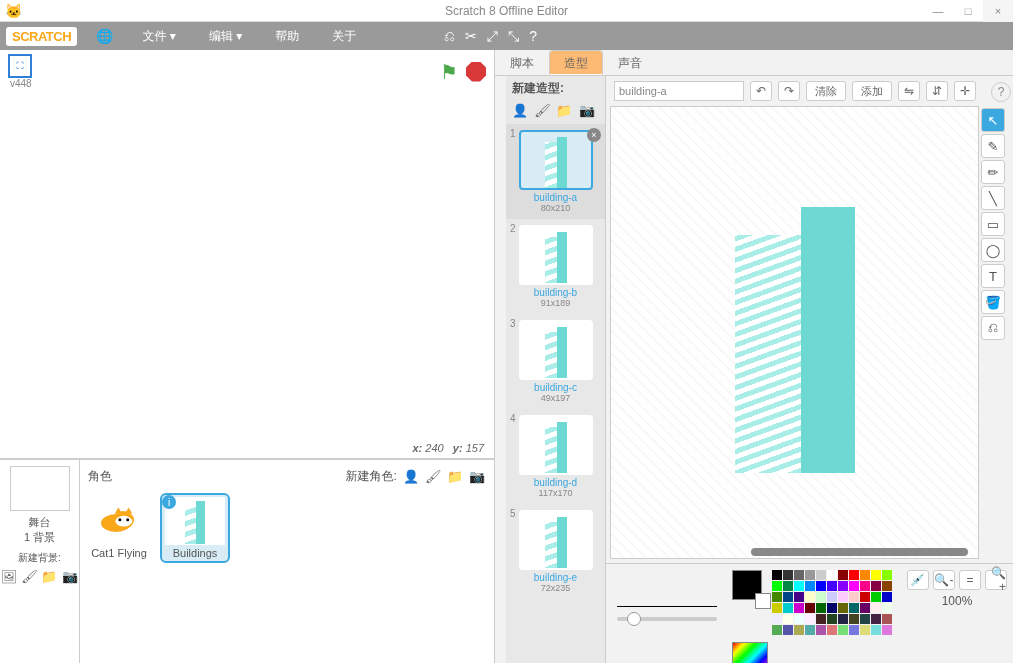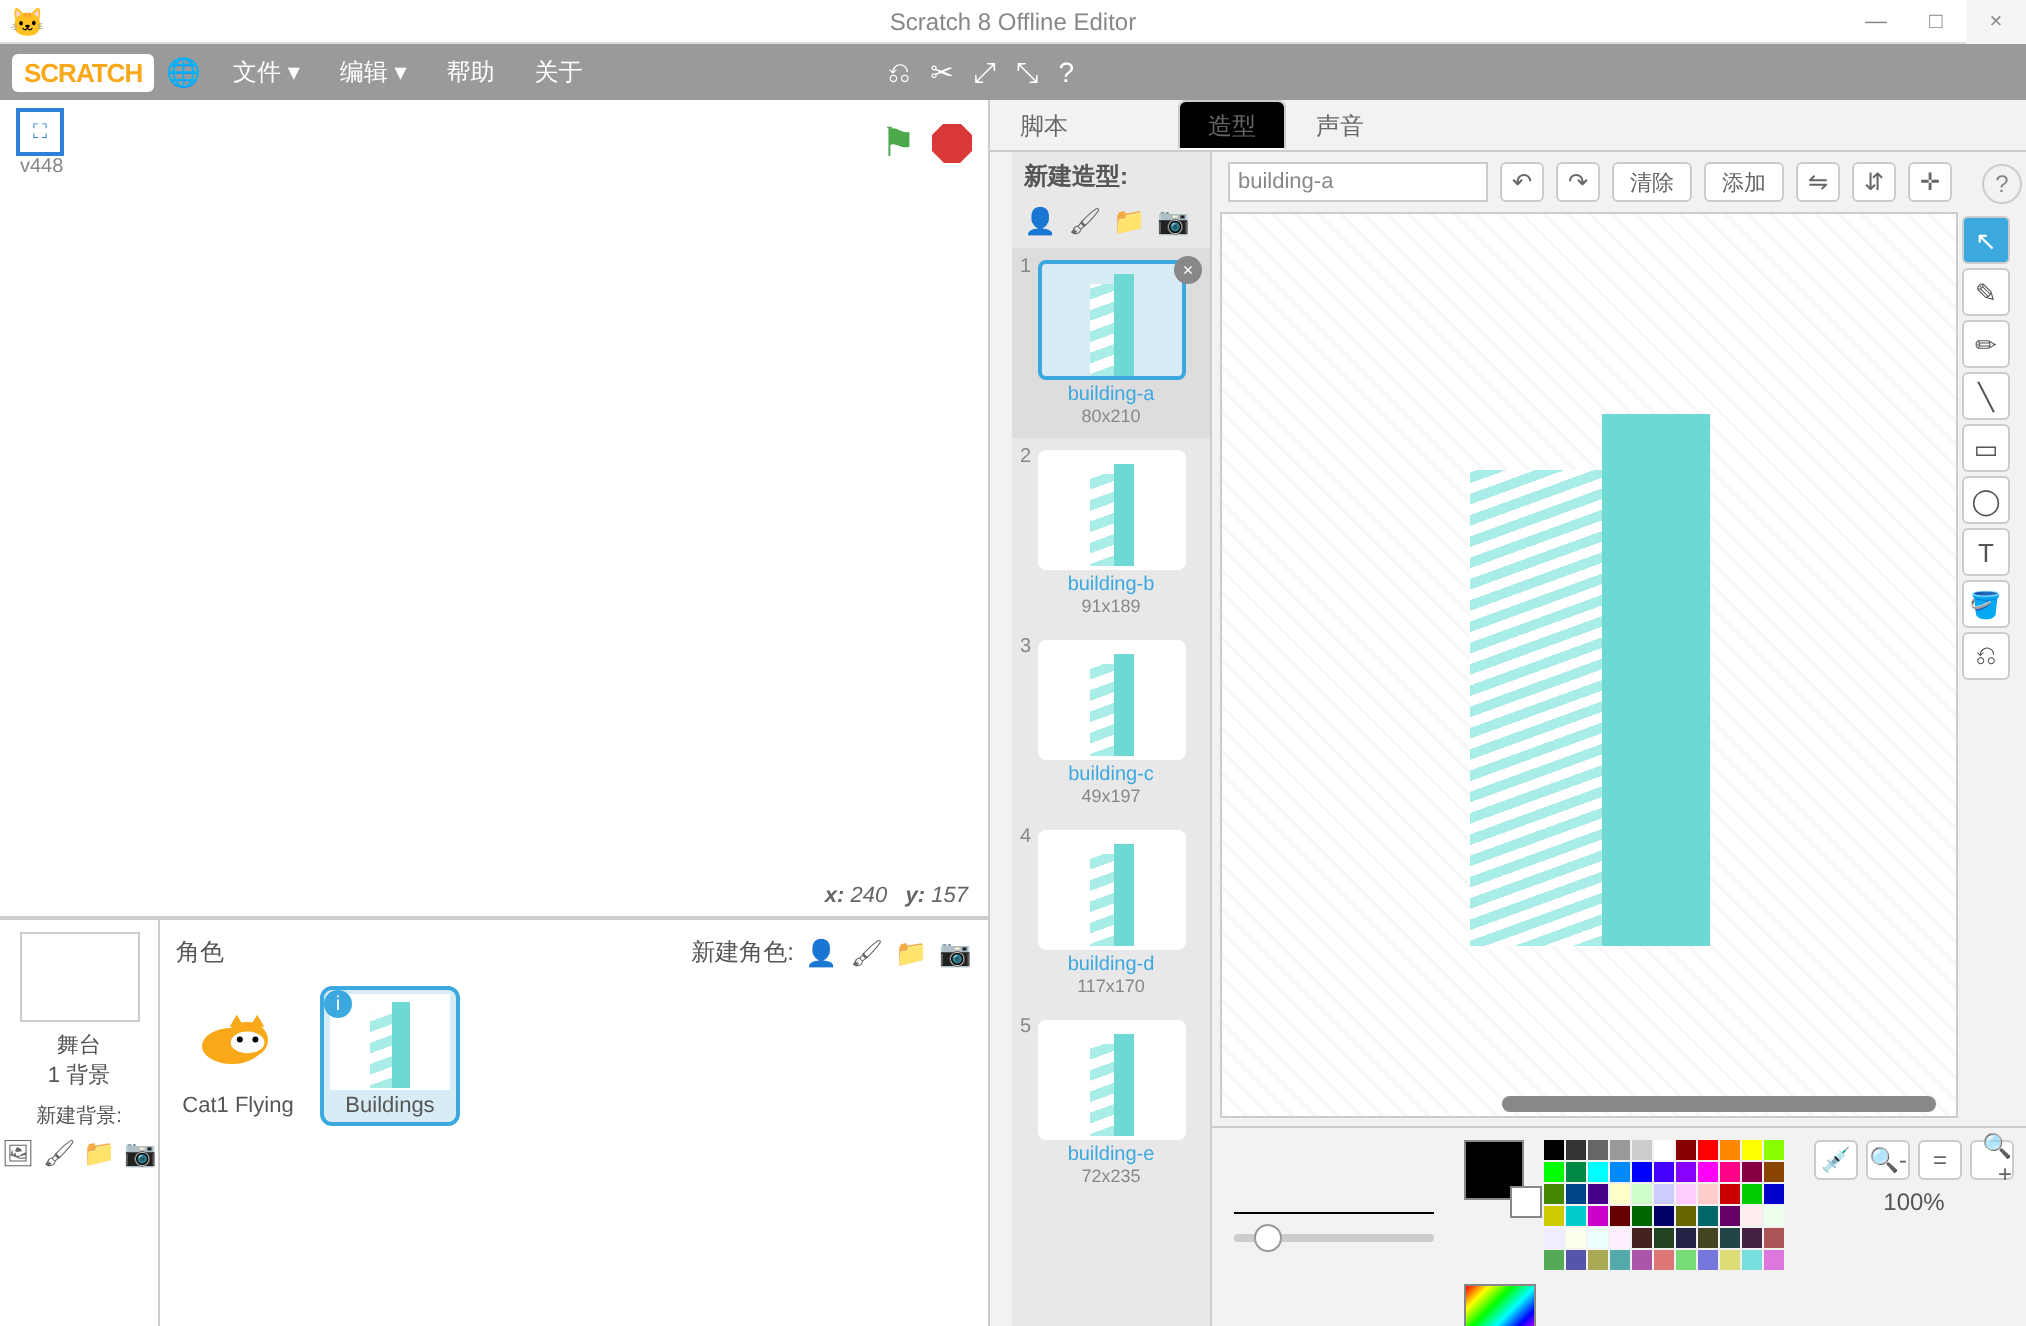--- a/index.html
+++ b/index.html
@@ -3,21 +3,21 @@
 <meta charset="utf-8">
 <style>
 * { box-sizing: border-box; margin: 0; padding: 0; font-family: Arial, sans-serif; }
 body { width: 1013px; height: 663px; background: #fff; overflow: hidden; font-size: 12px; }
 .titlebar { height: 22px; background: #fff; border-bottom: 1px solid #ddd; display: flex; align-items: center; justify-content: center; position: relative; }
 .titlebar-cat { position: absolute; left: 5px; font-size: 14px; }
 .titlebar-title { color: #888; font-size: 12px; }
 .titlebar-btns { position: absolute; right: 0; display: flex; }
 .titlebar-btn { width: 30px; height: 22px; display: flex; align-items: center; justify-content: center; color: #888; font-size: 11px; }
 .titlebar-btn.close { background: #f5f5f5; }
-.menubar { height: 28px; background: #9a9a9a; display: flex; align-items: center; padding: 0 6px; gap: 0; }
+.menubar { height: 28px; background: #9a9a9a; display: flex; align-items: center; padding: 0 6px; gap: 13px; }
 .logo { background: #fff; color: #f9a81a; font-weight: bold; font-size: 13px; padding: 2px 6px; border-radius: 3px; letter-spacing: -0.5px; }
 .menu-item { color: #fff; font-size: 12px; padding: 0 10px; cursor: pointer; }
 .menu-item.icon { padding: 0 6px; font-size: 14px; }
 .toolbar-icons { margin-left: auto; display: flex; gap: 10px; padding-right: 470px; }
 .toolbar-icon { color: #fff; font-size: 14px; cursor: pointer; }
 .main { display: flex; height: 613px; }
 .left-panel { width: 495px; display: flex; flex-direction: column; border-right: 1px solid #ccc; }
 .stage-area { height: 410px; position: relative; background: #fff; border-bottom: 2px solid #ccc; }
 .stage-header { display: flex; align-items: center; padding: 4px 8px; }
 .fullscreen-icon { width: 24px; height: 24px; border: 2px solid #2e80d8; display: flex; align-items: center; justify-content: center; color: #2e80d8; font-size: 10px; }
@@ -45,21 +45,21 @@
 .sprite-new-btns { display: flex; gap: 6px; }
 .sprites { display: flex; gap: 6px; margin-top: 4px; }
 .sprite-item { width: 70px; text-align: center; border: 2px solid transparent; border-radius: 6px; padding: 2px; position: relative; }
 .sprite-item.selected { border-color: #3ba8e0; background: #d8ecf5; }
 .sprite-item .thumb { width: 60px; height: 48px; background: #fff; margin: 0 auto 2px; display: flex; align-items: center; justify-content: center; }
 .sprite-name { font-size: 11px; color: #555; }
 .info-badge { position: absolute; top: 0; left: 0; width: 14px; height: 14px; background: #3ba8e0; color: #fff; border-radius: 50%; font-size: 10px; display: flex; align-items: center; justify-content: center; }
 .right-panel { flex: 1; display: flex; flex-direction: column; background: #f2f2f2; }
 .tabs { display: flex; height: 26px; background: #f2f2f2; border-bottom: 1px solid #ccc; }
 .tab { padding: 4px 14px; font-size: 12px; color: #666; cursor: pointer; border: 1px solid transparent; }
-.tab.active { background: #000000; border: 1px solid #ccc; border-bottom-color: #fff; border-radius: 4px 4px 0 0; margin-left: 40px; }
+.tab.active { background: #fdba74; border: 1px solid #ccc; border-bottom-color: #fff; border-radius: 4px 4px 0 0; }
 .help-btn { position: absolute; right: 2px; top: 82px; width: 20px; height: 20px; border: 1px solid #ccc; border-radius: 50%; display: flex; align-items: center; justify-content: center; color: #888; font-size: 12px; cursor: pointer; }
 .editor-area { flex: 1; display: flex; margin-left: 11px; }
 .costume-list { width: 100px; background: #e8e8e8; border-right: 1px solid #ccc; overflow-y: auto; }
 .costume-header { padding: 4px 6px; font-size: 12px; color: #555; font-weight: bold; }
 .costume-new-icons { display: flex; gap: 6px; padding: 2px 6px 6px; }
 .costume-item { padding: 6px 4px; text-align: center; position: relative; }
 .costume-num { position: absolute; left: 4px; top: 4px; font-size: 10px; color: #888; }
 .costume-thumb { width: 74px; height: 60px; background: #fff; border: 2px solid transparent; border-radius: 4px; margin: 0 auto 2px; display: flex; align-items: flex-end; justify-content: center; overflow: hidden; }
 .costume-item.selected .costume-thumb { border-color: #3ba8e0; background: #d8ecf5; }
 .costume-item.selected { background: #ddd; }

